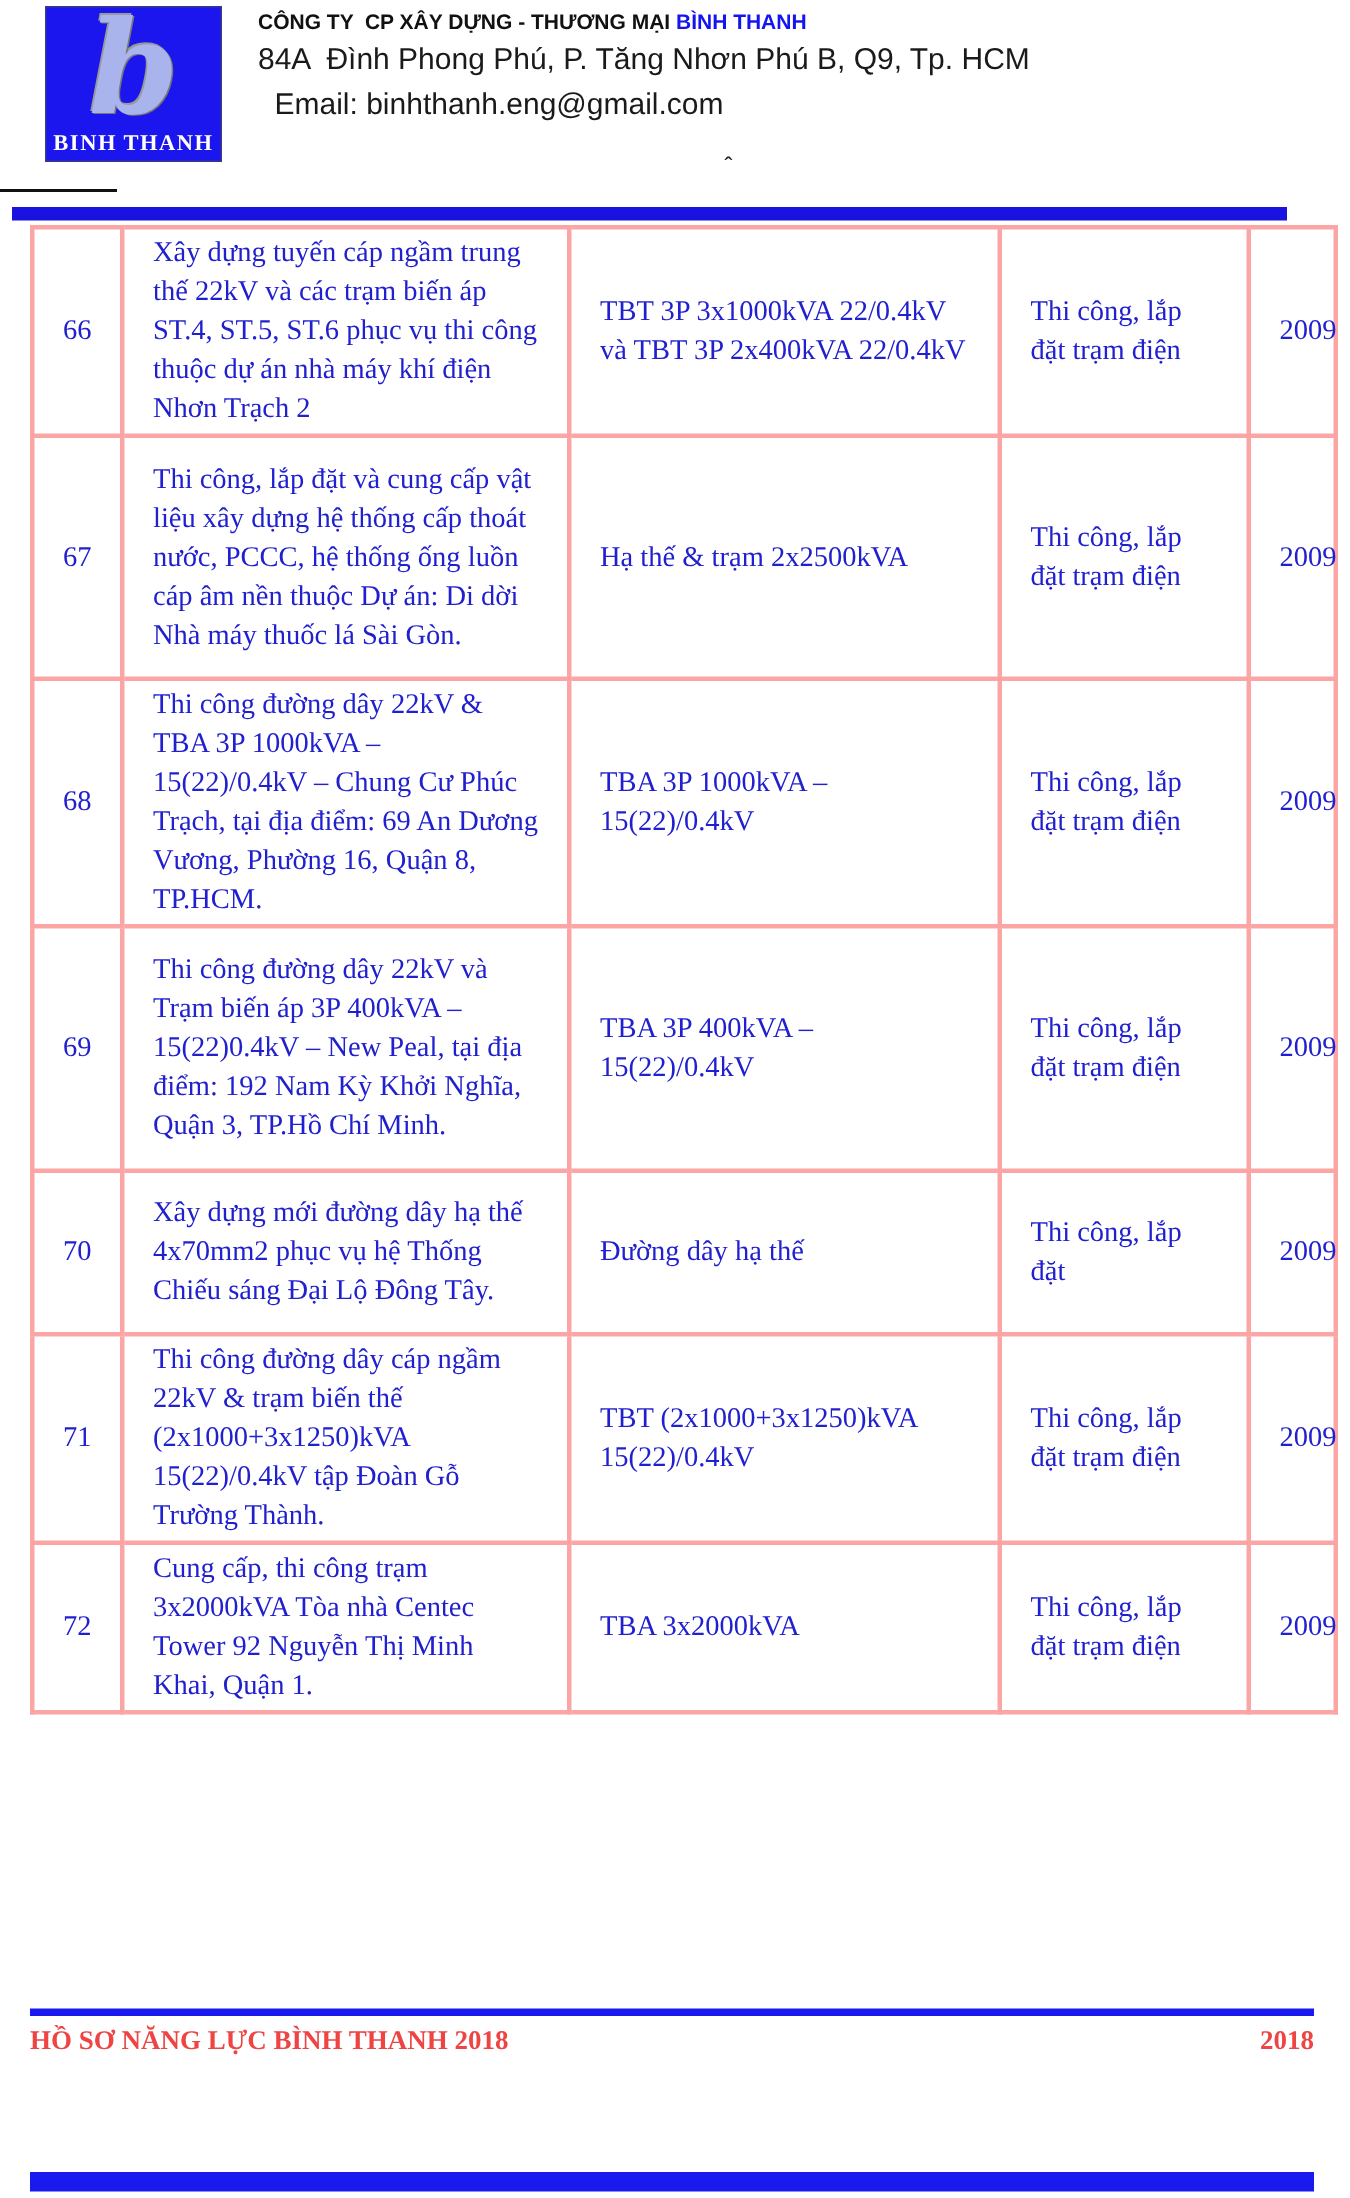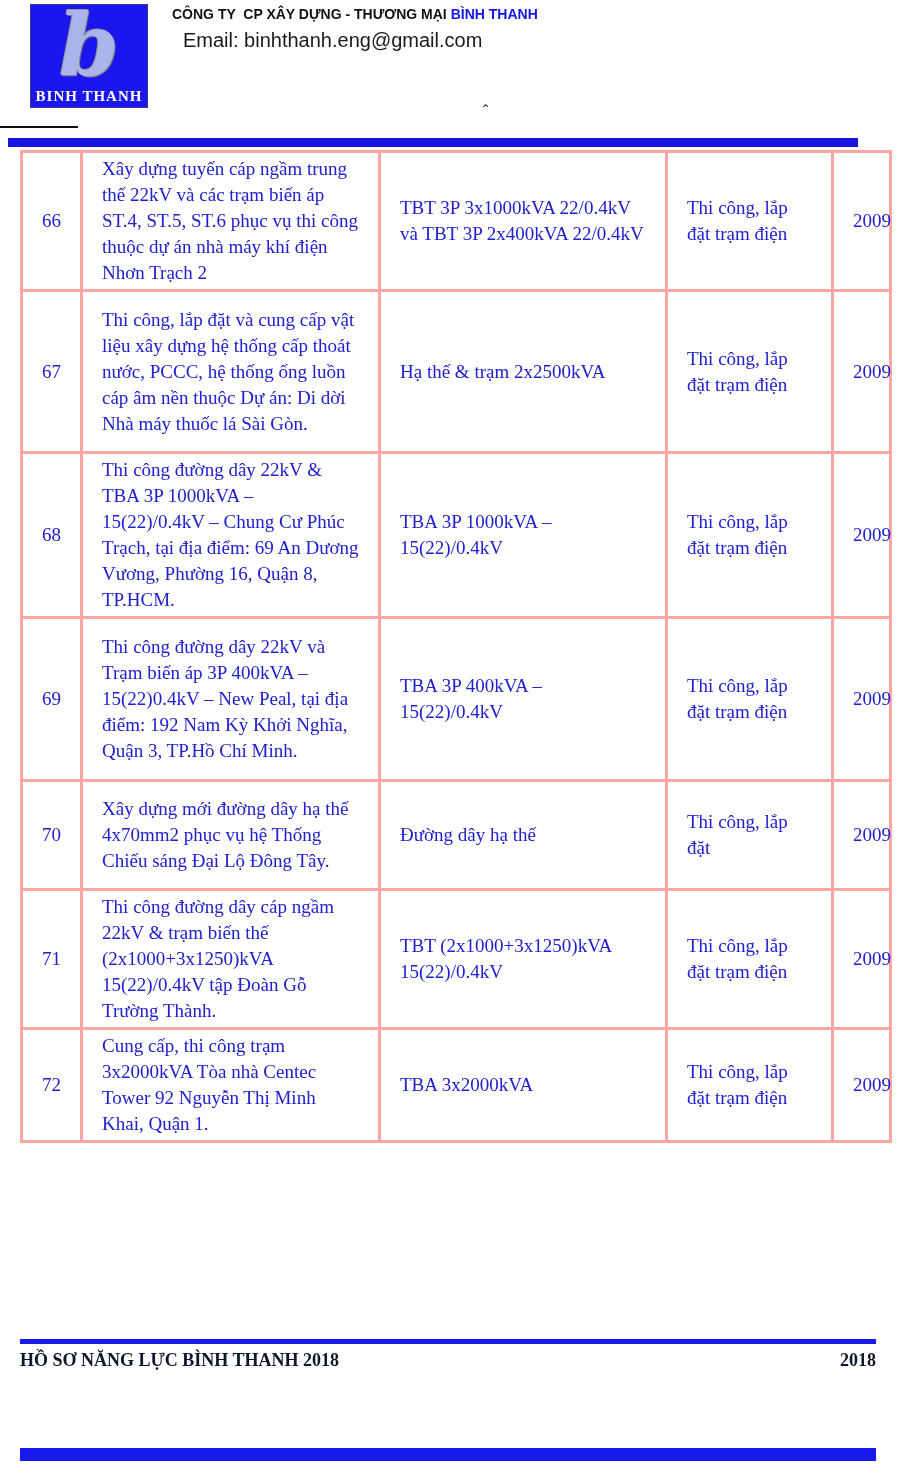--- a/index.html
+++ b/index.html
@@ -41,34 +41,35 @@
   td.c-desc{width:298px;padding-left:12px;padding-right:14px;}
   td.c-equip{width:287px;padding-left:10px;padding-right:14px;}
   td.c-work{width:166px;padding-left:8px;padding-right:8px;}
   td.c-year{width:58px;text-align:center;}
   tr.r66{height:133px;} tr.r67{height:162px;} tr.r68{height:162px;}
   tr.r69{height:163px;} tr.r70{height:109px;} tr.r71{height:136px;} tr.r72{height:107px;}
 
   
   #footer-row{position:absolute;left:20px;top:1350px;width:856px;display:flex;
               justify-content:space-between;font-family:"Liberation Serif",serif;
-              font-weight:bold;color:#0f172a;font-size:18px;}
+              font-weight:bold;color:#ef4444;font-size:18px;}
 </style>
 </head>
 <body>
 
 <div id="page">
 
   <div id="logo">
     <span class="letter">b</span>
     <span class="label">BINH THANH</span>
   </div>
 
   <div id="head-text">
     <div class="co-line"><span>CÔNG TY  CP XÂY DỰNG - THƯƠNG MẠI </span><span class="brand">BÌNH THANH</span></div>
+    <div class="addr-line">84A  Đình Phong Phú, P. Tăng Nhơn Phú B, Q9, Tp. HCM</div>
     <div class="email-line">Email: binhthanh.eng@gmail.com</div>
   </div>
   <div id="caret">ˆ</div>
 
   <div id="tl-tick"></div>
   <div id="top-bar"></div>
 
   <table id="projects">
     <tbody>
       <tr class="r66">

